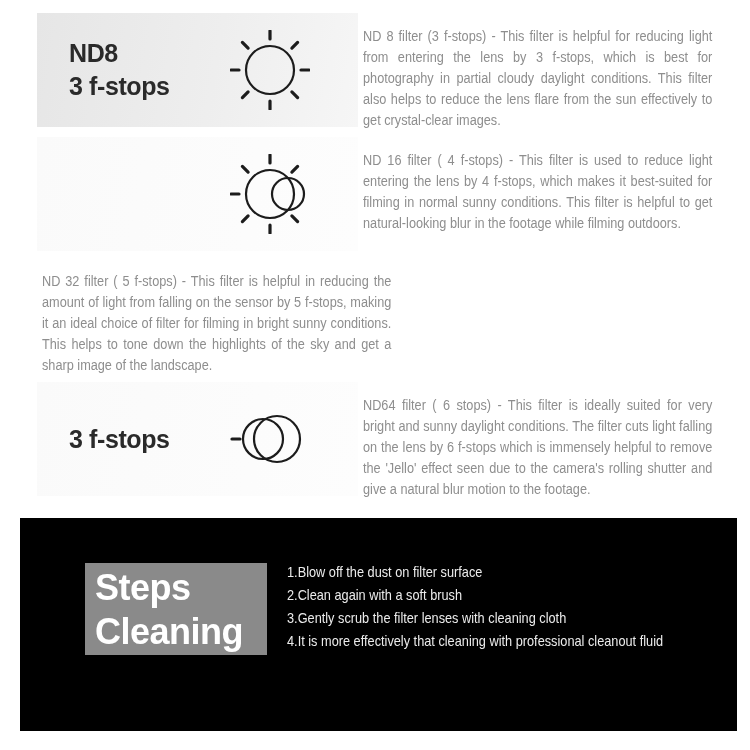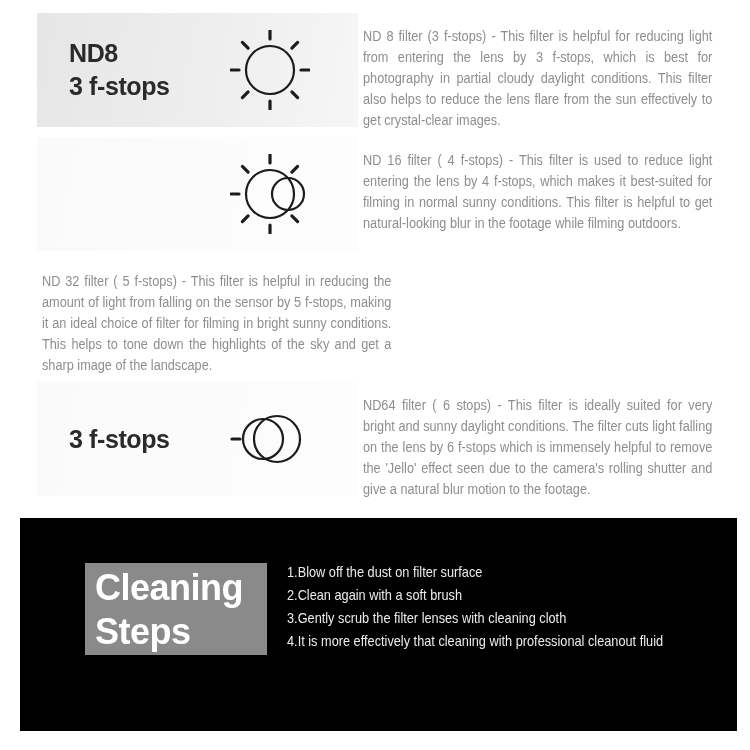--- a/index.html
+++ b/index.html
@@ -127,22 +127,22 @@
     </div>
     <div class="desc-wrap">
       <div class="desc">ND64 filter ( 6 stops) - This filter is ideally suited for very bright and sunny daylight conditions. The filter cuts light falling on the lens by 6 f-stops which is immensely helpful to remove the 'Jello' effect seen due to the camera's rolling shutter and give a natural blur motion to the footage.</div>
     </div>
   </div>
 
 </div>
 
 <div class="panel">
   <div class="title-box">
+    <div>Steps</div>
     <div>Cleaning</div>
-    <div>Steps</div>
   </div>
   <div class="steps">
     <div>1.Blow off the dust on filter surface</div>
     <div>2.Clean again with a soft brush</div>
     <div>3.Gently scrub the filter lenses with cleaning cloth</div>
     <div>4.It is more effectively that cleaning with professional cleanout fluid</div>
   </div>
 </div>
 
 </body></html>

